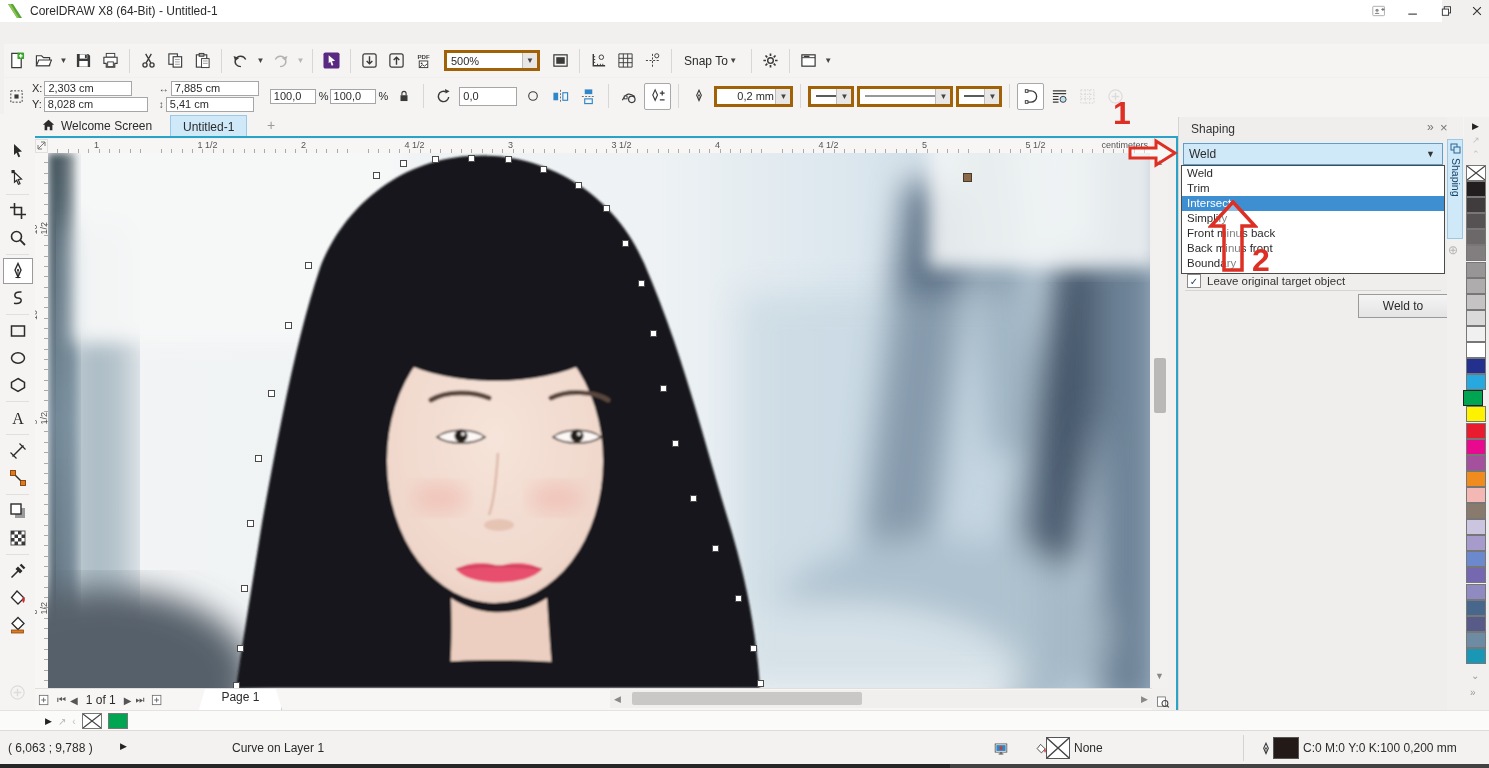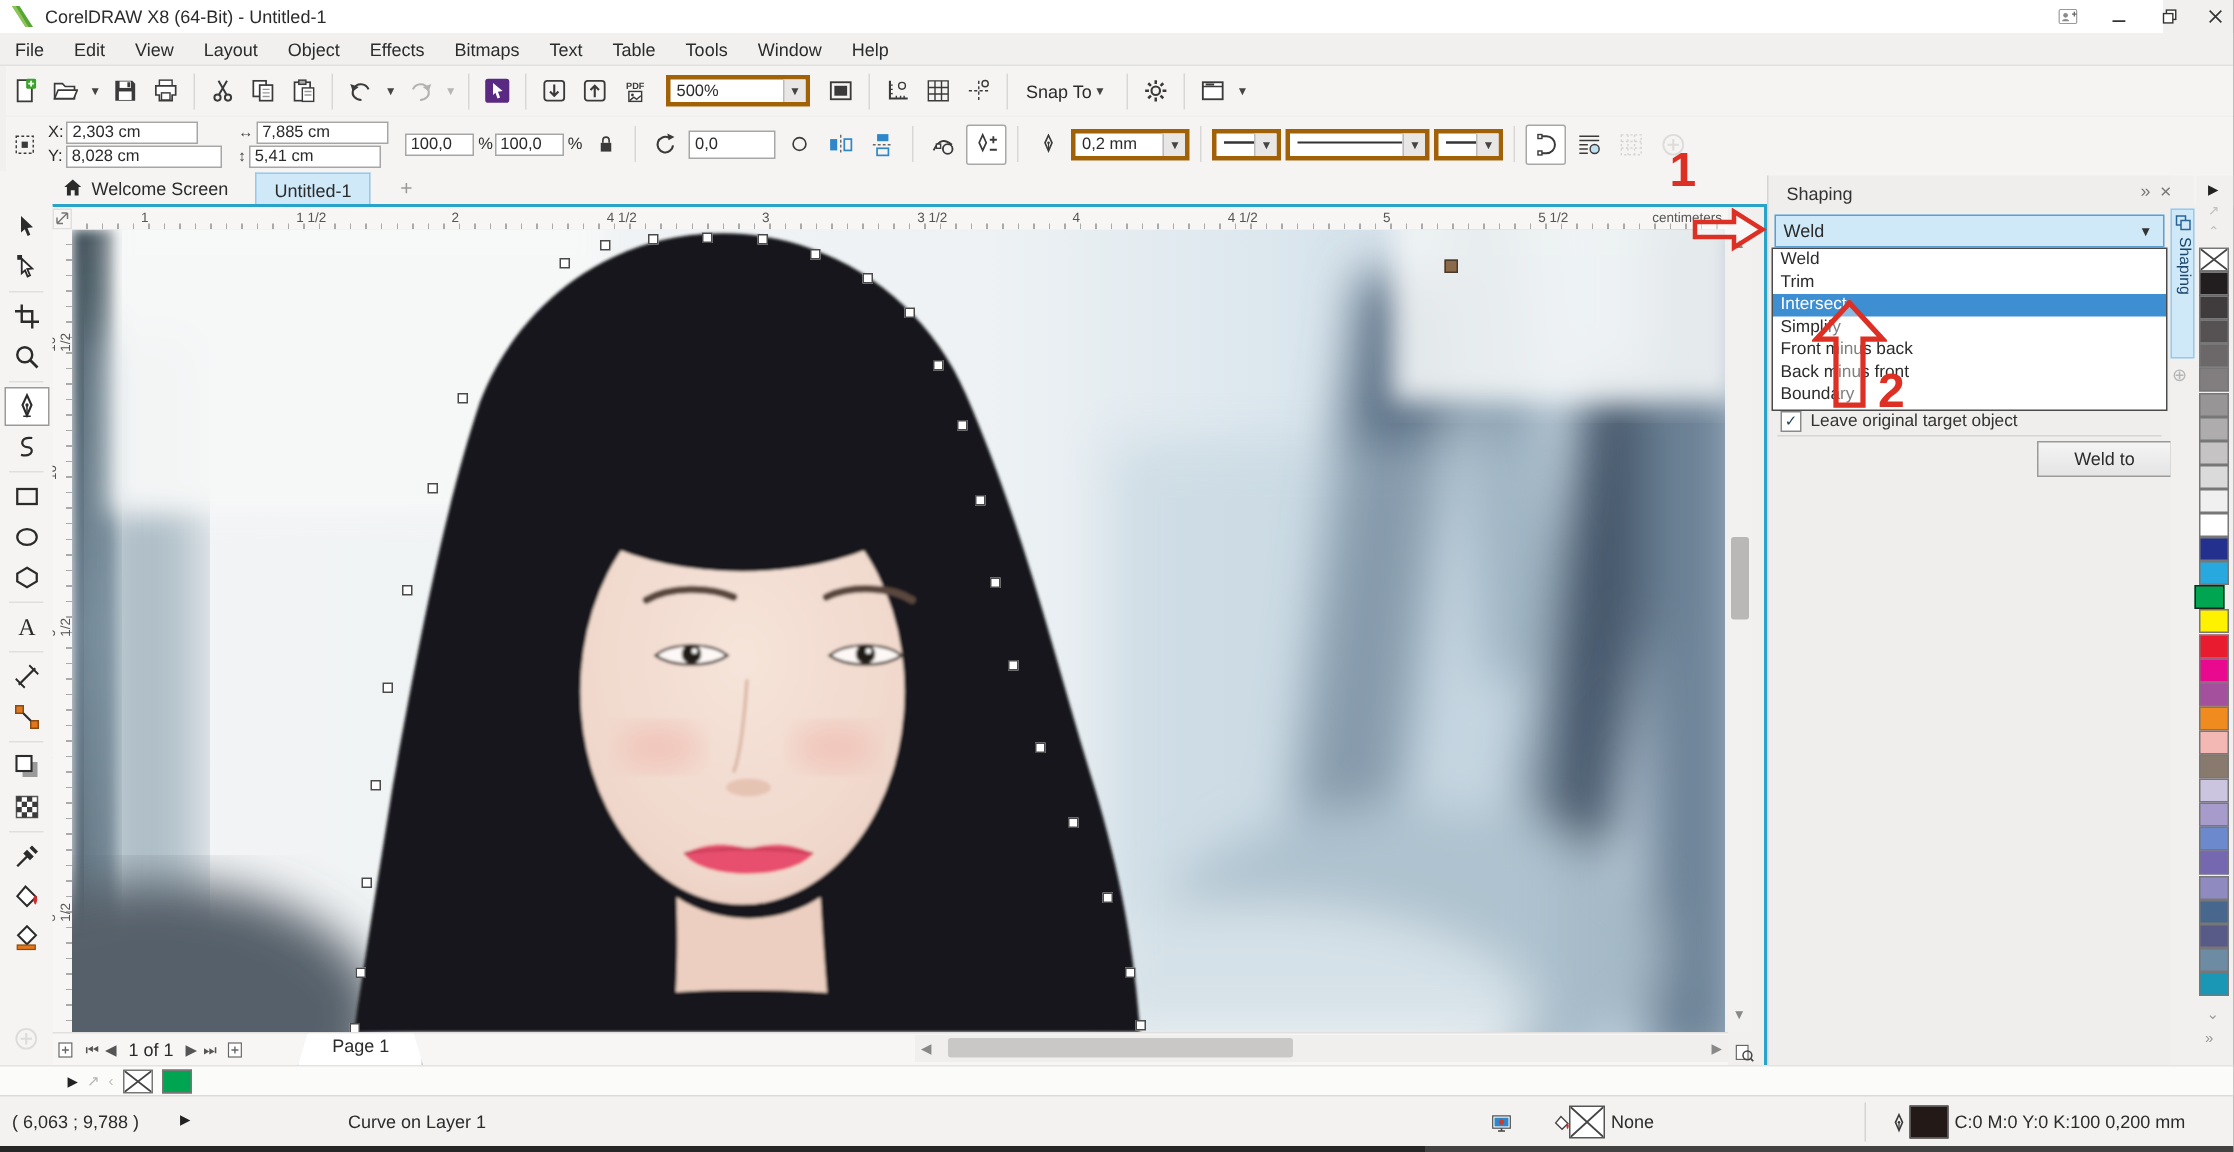--- a/index.html
+++ b/index.html
@@ -64,34 +64,20 @@
           <rect x="3" y="6.5" width="8" height="8" fill="#fff" stroke="#333" stroke-width="1.2"></rect>
         </svg>
     </span>
     <span class="abs winbtn" style="left:1464px;top:2px;">
       <svg viewBox="0 0 18 18">
           <path d="M4 4l10 10M14 4L4 14" stroke="#333" stroke-width="1.4"></path>
         </svg>
     </span>
   </div>
 
-  <div class="abs row" style="left:0;top:22px;width:1489px;height:21px;background:#f1f0ef;border-bottom:1px solid #e2e1e0;" id="menu-bar">
-      <span class="menu-item">File</span>
-      <span class="menu-item">Edit</span>
-      <span class="menu-item">View</span>
-      <span class="menu-item">Layout</span>
-      <span class="menu-item">Object</span>
-      <span class="menu-item">Effects</span>
-      <span class="menu-item">Bitmaps</span>
-      <span class="menu-item">Text</span>
-      <span class="menu-item">Table</span>
-      <span class="menu-item">Tools</span>
-      <span class="menu-item">Window</span>
-      <span class="menu-item">Help</span>
-    </div>
 
   <div class="abs row" style="left:4px;top:44px;width:1485px;height:33px;background:#f5f4f3;gap:2px;" id="std-toolbar">
       <span class="ibtn">
         <svg viewBox="0 0 18 18" width="17" height="17">
           <path d="M4 1.5 H11 L14 4.5 V16.5 H4 Z" fill="#fff" stroke="#3a3a3a" stroke-width="1.3"></path>
           <rect x="10" y="0.5" width="7" height="7" rx="1" fill="#3aa32a"></rect>
           <path d="M13.5 2 V6 M11.5 4 H15.5" stroke="#fff" stroke-width="1.3"></path>
         </svg>
       </span>
       <span class="ibtn">
@@ -319,21 +305,21 @@
         </svg>
       </span>
     <span class="vsep"></span>
     <span class="ibtn small">
         <svg viewBox="0 0 18 18" width="17" height="17">
           <path d="M9 1.5 L12 8 L9 15 L6 8 Z" fill="none" stroke="#3a3a3a" stroke-width="1.4"></path>
           <path d="M9 8 V14" stroke="#3a3a3a"></path>
           <circle cx="9" cy="8" r="1.1" fill="#3a3a3a"></circle>
         </svg>
       </span>
-    <div class="select" style="width:79px;">
+    <div class="select" style="width:79px;padding-left:16px;">
       <span class="val">0,2 mm</span>
         <span class="dd">▼</span>
     </div>
     <span class="vsep"></span>
     <div class="select" style="width:46px;">
       <span class="val"><svg width="22" height="8">
             <path d="M1 4h20" stroke="#333" stroke-width="1.6"></path>
           </svg></span>
         <span class="dd">▼</span>
     </div>

